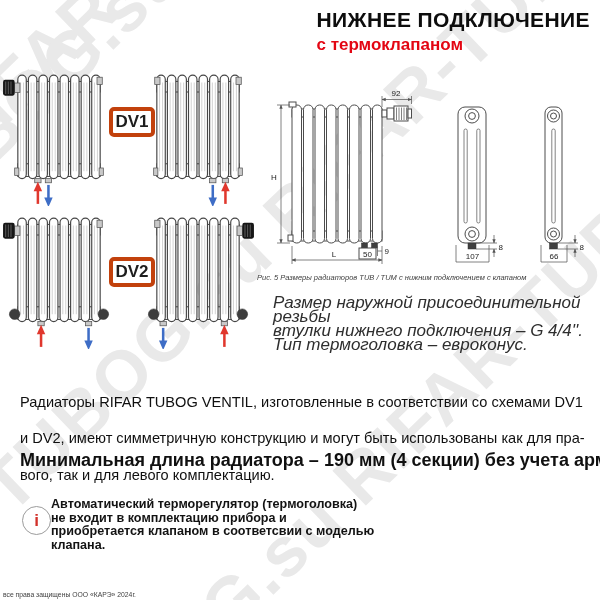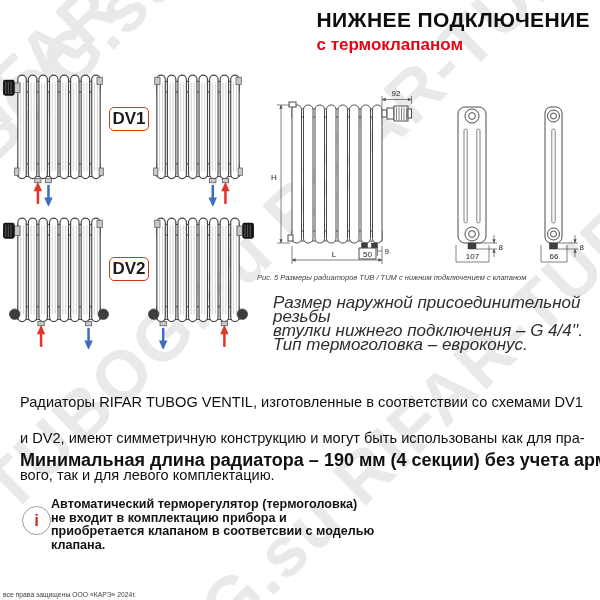--- a/index.html
+++ b/index.html
@@ -6,21 +6,21 @@
   .page{position:relative;width:600px;height:600px;background:#ffffff;overflow:hidden;
         font-family:"Liberation Sans","DejaVu Sans",sans-serif;color:#111;}
   
   .wm{position:absolute;white-space:nowrap;font-weight:700;font-size:70px;letter-spacing:2px;
       color:#e9e9e9;transform:rotate(-44deg);transform-origin:0 0;z-index:0;pointer-events:none;}
   
   .hdr{position:absolute;top:8px;right:10px;z-index:2;}
   .hdr .t1{font-size:21px;font-weight:700;letter-spacing:.4px;color:#0d0d0d;}
   .hdr .t2{font-size:17px;font-weight:700;color:#e30613;margin-top:3px;}
   
-  .badge{position:absolute;width:38px;height:22px;border:1px solid #c2410c;border-radius:5px;
+  .badge{position:absolute;width:38px;height:22px;border:4px solid #c2410c;border-radius:5px;
          background:#fff;text-align:center;font-weight:700;font-size:17px;line-height:22px;
          color:#1d1d1d;z-index:2;}
   
   .rad{position:absolute;width:112px;height:133px;z-index:2;}
   .rad svg{width:100%;height:100%;display:block;}
   .rt{fill:#fff;stroke:#464646;stroke-width:1.1;}
   .rh{fill:#fff;stroke:#464646;stroke-width:1;}
   .rs{stroke:#d4d4d4;stroke-width:1;}
   .rp{fill:#c9c9c9;stroke:#555;stroke-width:.7;}
   .rc{fill:#3d3d3d;stroke:#303030;stroke-width:.5;}

